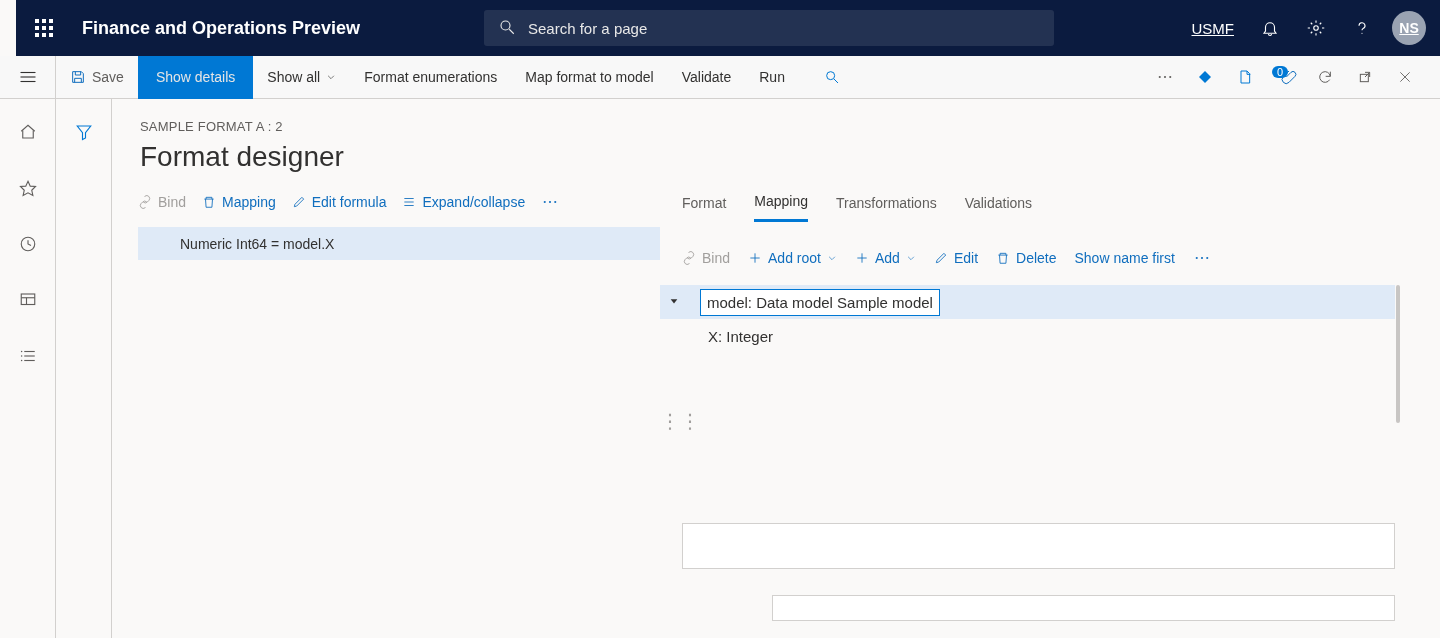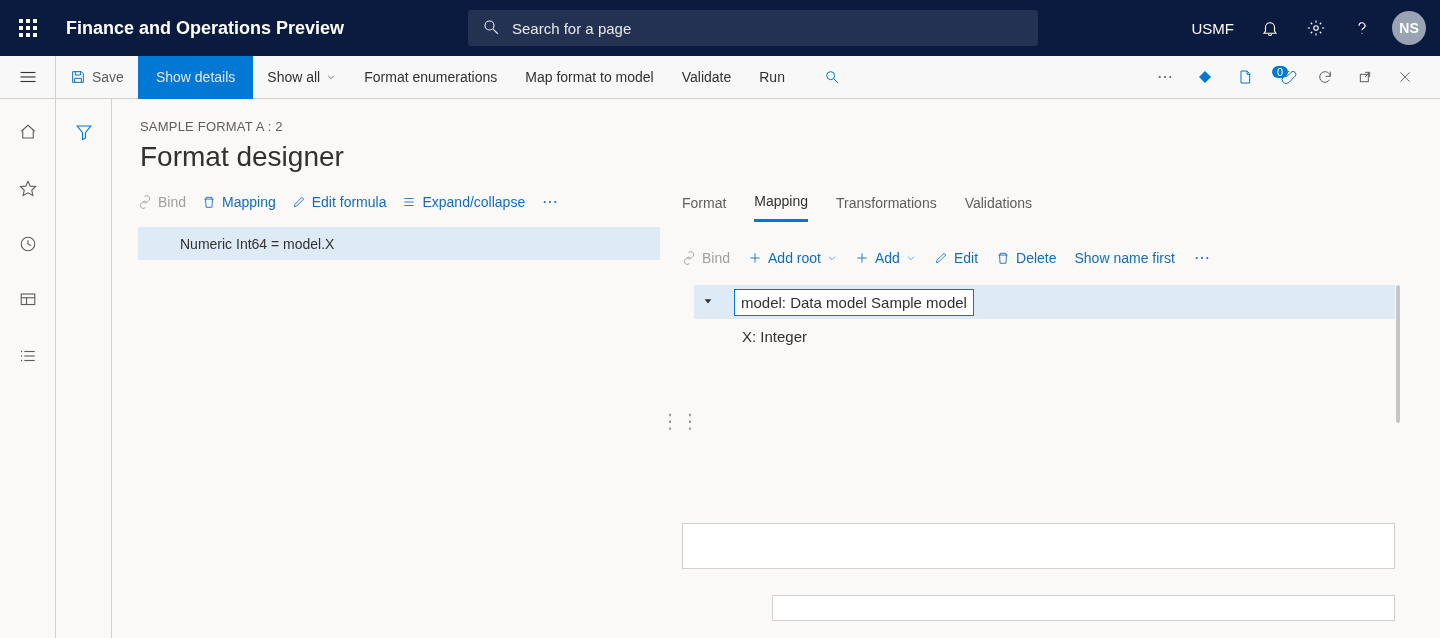--- a/index.html
+++ b/index.html
@@ -9,30 +9,30 @@
     --blue: #0078D4;
     --link: #106EBE;
     --text: #323130;
     --muted: #605E5C;
     --border: #D2D0CE;
     --row-sel: #DFEAF7;
     --pale: #FFFFFF;
   }
 
   
-  .topbar { position:absolute; top:0; left:0; right:0; height:56px; background:var(--navy); color:white; display:flex; align-items:center; }
+  .topbar { position:absolute; top:0; left:16px; right:0; height:56px; background:var(--navy); color:white; display:flex; align-items:center; }
   .waffle { width:56px; height:56px; display:flex; align-items:center; justify-content:center; cursor:pointer; }
   .waffle-grid { display:grid; grid-template-columns:repeat(3,4px); grid-template-rows:repeat(3,4px); gap:3px; }
   .waffle-grid span { width:4px; height:4px; background:white; }
   .app-title { font-size:18px; font-weight:600; margin-left:10px; }
   .search-wrap { margin-left:auto; margin-right:auto; position:absolute; left:468px; width:570px; }
   .search { width:100%; height:36px; background:rgba(255,255,255,0.10); border:none; border-radius:3px; color:#ffffff; padding-left:44px; font-size:15px; }
   .search::placeholder { color:#E8E8E8; }
   .search-icon-wrap { position:absolute; left:14px; top:8px; color:#E8E8E8; }
-  .top-right { margin-left:auto; display:flex; align-items:center; gap:2px; padding-right:14px; height:56px; }
+  .top-right { margin-left:auto; display:flex; align-items:center; gap:2px; padding-right:14px; height:56px;text-decoration:underline; }
   .env-label { font-size:15px; color:white; padding:0 12px; }
   .top-icon-btn { width:44px; height:56px; display:flex; align-items:center; justify-content:center; color:white; cursor:pointer; }
   .avatar { width:34px; height:34px; border-radius:50%; background:#9AA3B2; color:white; display:flex; align-items:center; justify-content:center; font-size:14px; font-weight:600; margin-left:6px; }
 
   
   .actionbar { position:absolute; top:56px; left:0; right:0; height:43px; background:#F8F8F8; border-bottom:1px solid var(--border); display:flex; align-items:center; }
   .hamburger { width:56px; height:43px; display:flex; align-items:center; justify-content:center; color:var(--text); cursor:pointer; border-right:1px solid var(--border); }
   .save-btn { display:flex; align-items:center; gap:6px; padding:0 14px; height:43px; color:var(--muted); cursor:pointer; font-size:14px; }
   .show-details { height:43px; background:var(--blue); color:#e5e5e5; display:flex; align-items:center; padding:0 18px; font-size:14px; cursor:pointer; }
   .cmd { display:flex; align-items:center; gap:6px; padding:0 14px; height:43px; color:var(--text); font-size:14px; cursor:pointer; }
@@ -66,21 +66,21 @@
 
   
   .splitter { position:absolute; left:548px; top:310px; color:#A19F9D; font-size:20px; cursor:col-resize; user-select:none; }
 
   
   .right-tabs { position:absolute; left:570px; top:94px; display:flex; gap:28px; align-items:center; }
   .rtab { font-size:14px; color:var(--muted); cursor:pointer; padding-bottom:10px; }
   .rtab.active { color:var(--text); border-bottom:3px solid var(--blue); font-weight:400; }
 
   .right-toolbar { position:absolute; left:570px; top:150px; display:flex; align-items:center; gap:18px; }
-  .right-tree { position:absolute; left:582px; top:186px; right:45px; }
+  .right-tree { position:absolute; left:548px; top:186px; right:45px; }
   .rt-row { height:34px; display:flex; align-items:center; font-size:15px; color:var(--text); }
   .rt-row.sel { background:var(--row-sel); }
   .rt-row .exp { width:28px; text-align:center; color:var(--text); cursor:pointer; font-size:12px; }
   .rt-row .boxed { border:1px solid var(--blue); padding:4px 6px; background:white; }
   .rt-row.child { padding-left:48px; }
   .rt-scroll { position:absolute; right:40px; top:186px; width:4px; height:138px; background:#C8C6C4; border-radius:2px; }
 
   
   .detail-panel { position:absolute; left:570px; right:45px; top:424px; height:46px; background:white; border:1px solid var(--border); }
   .detail-actions { position:absolute; left:570px; top:478px; display:flex; align-items:flex-start; gap:10px; }

